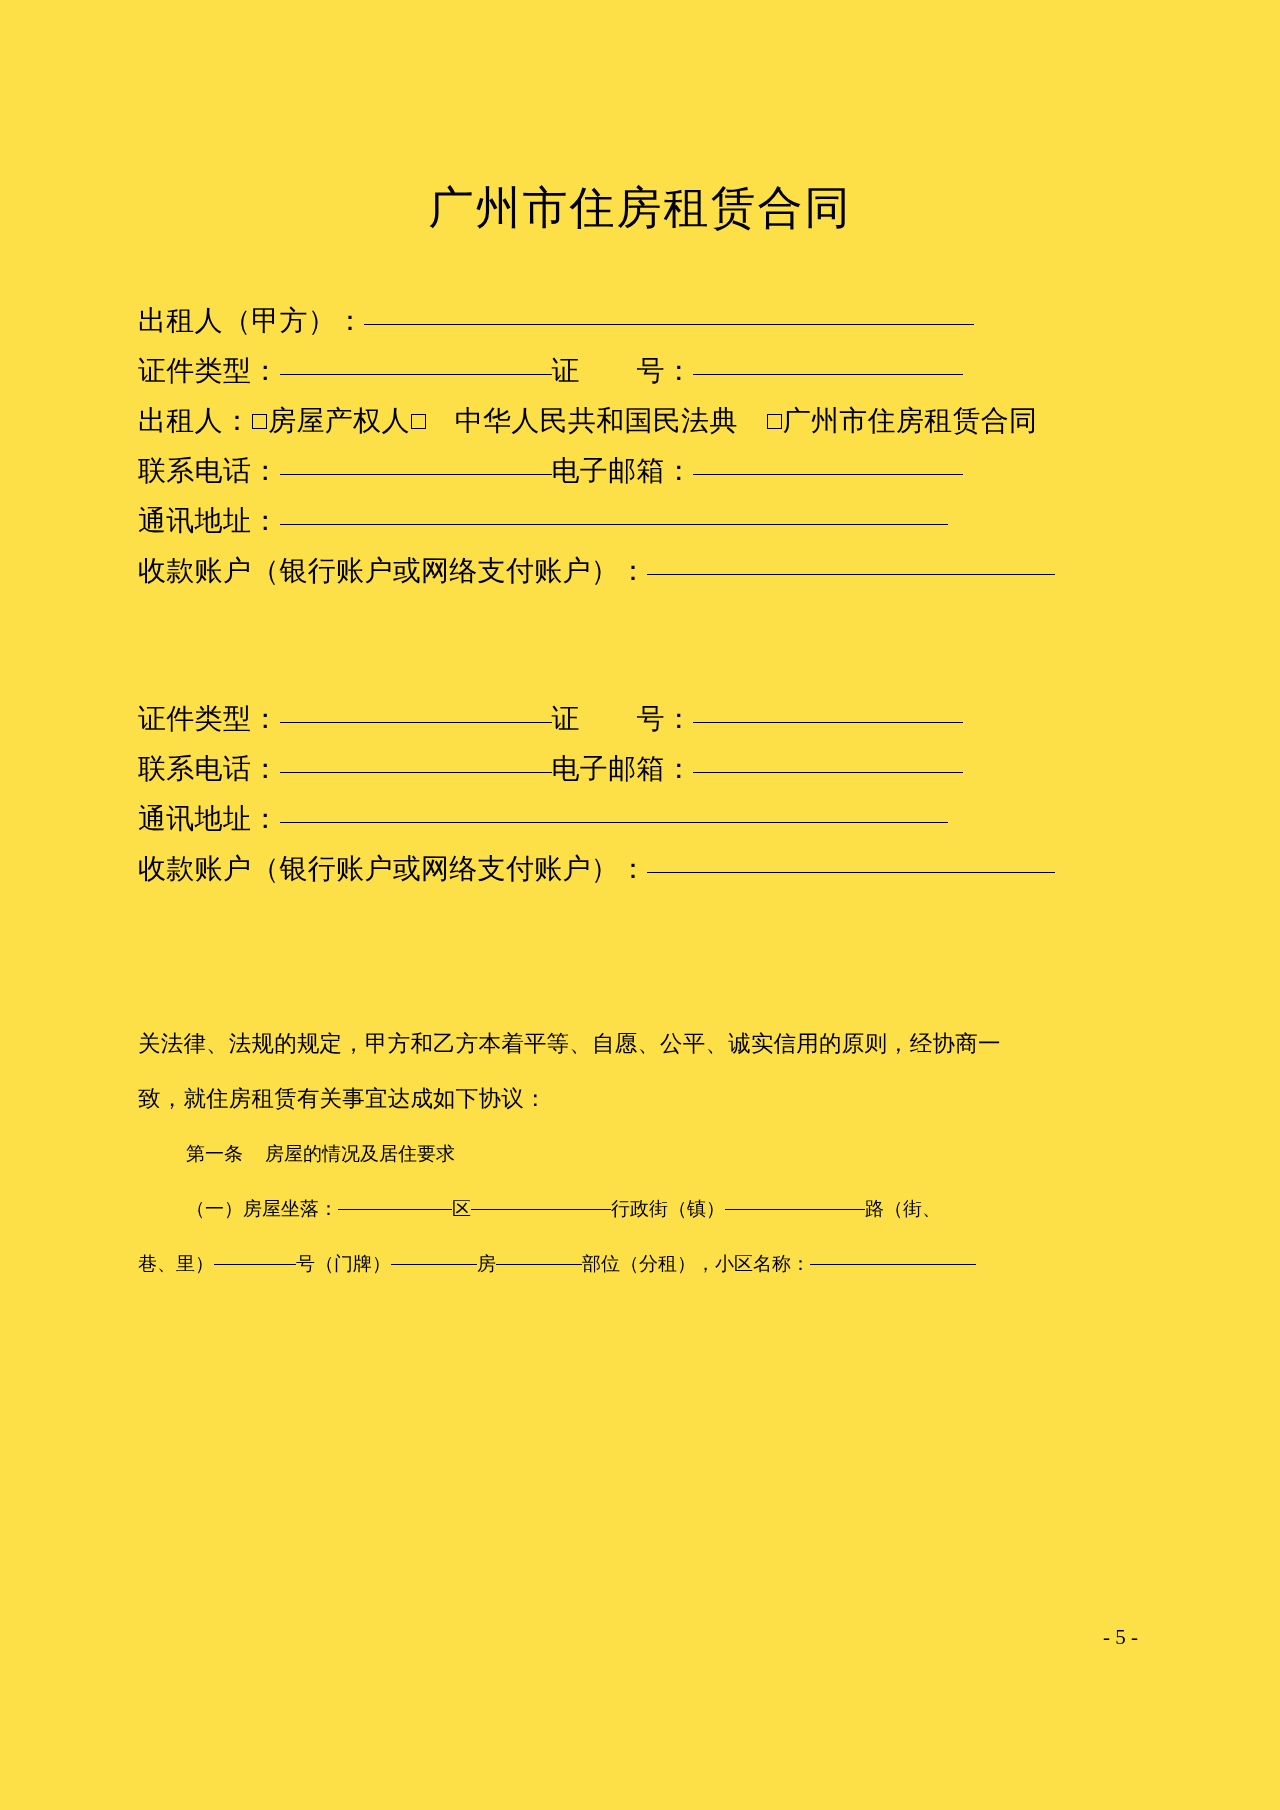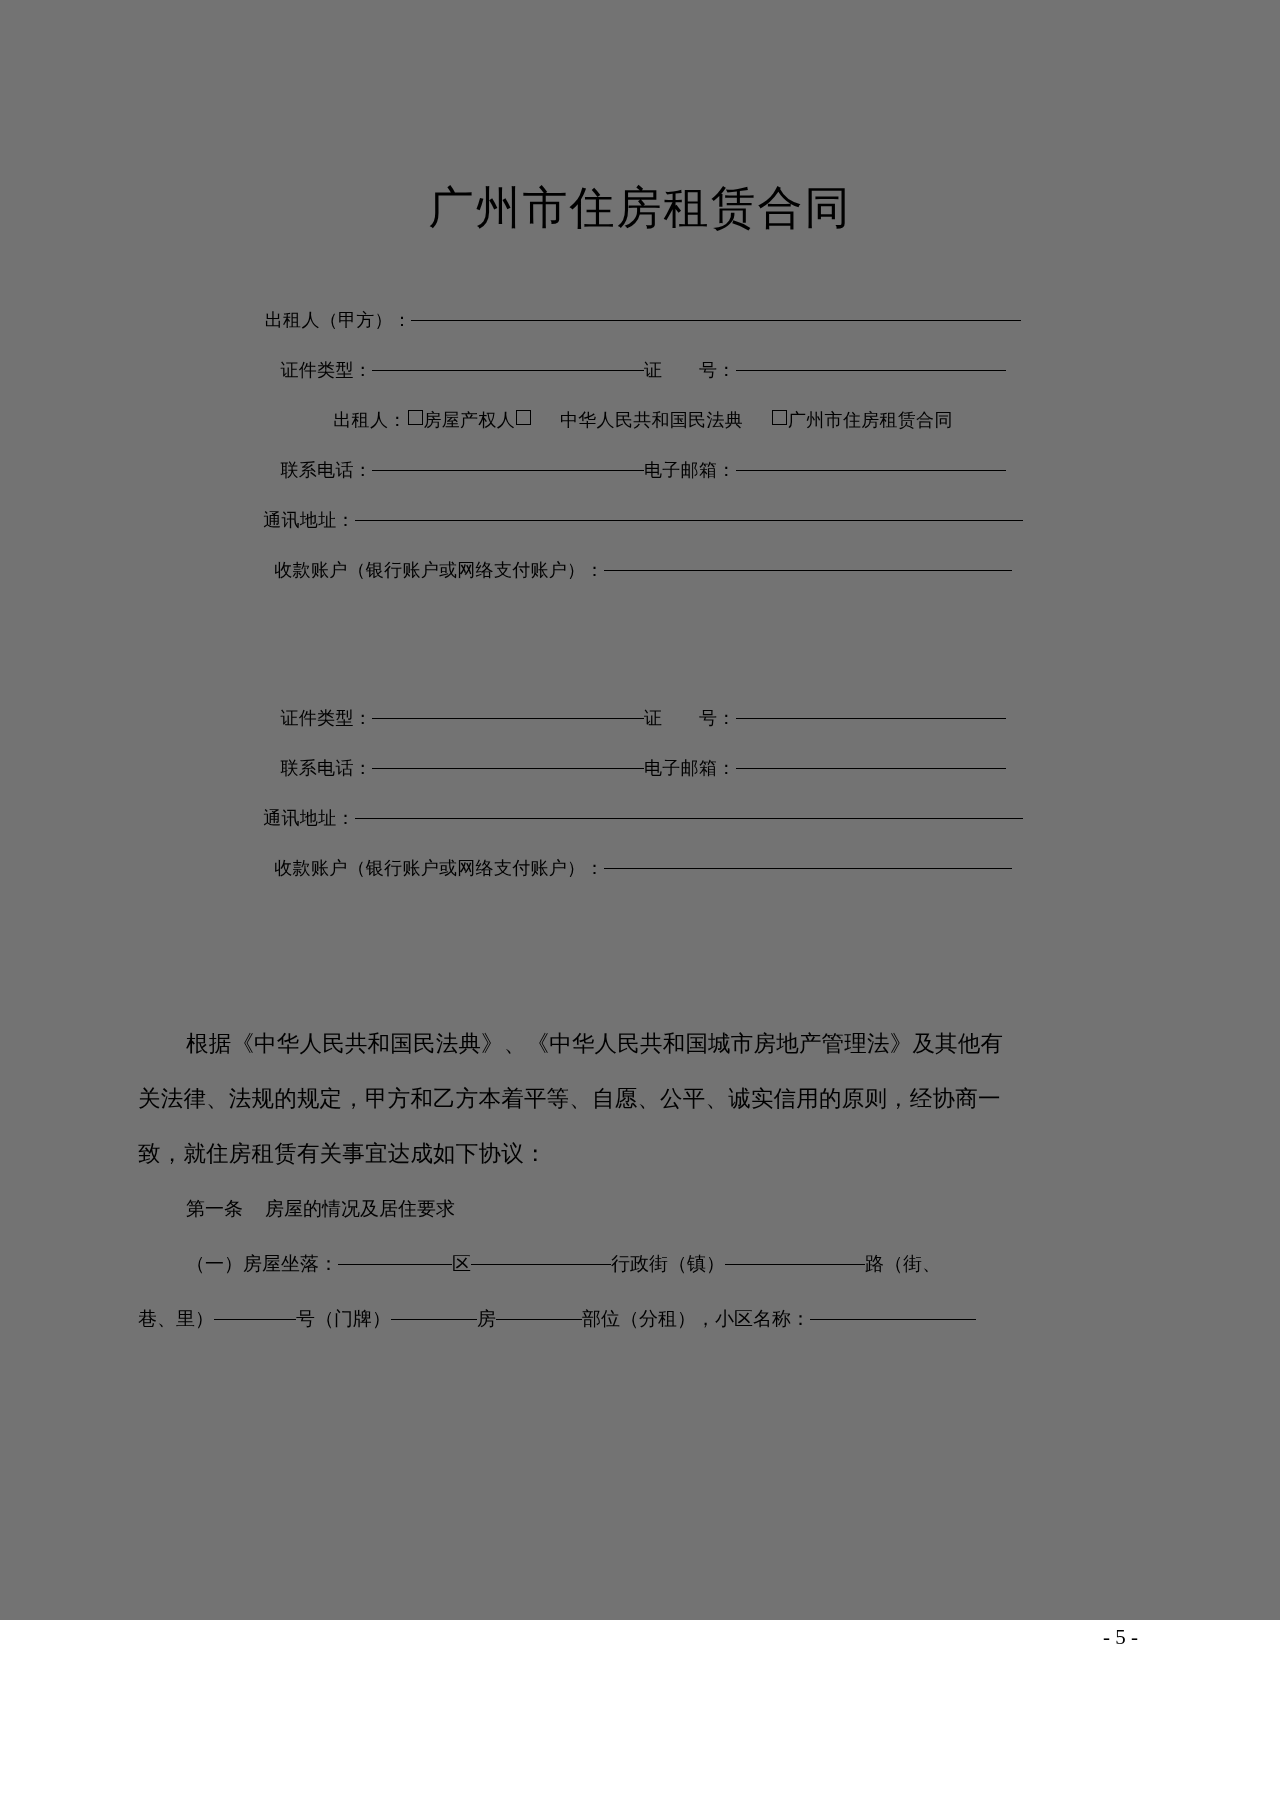--- a/index.html
+++ b/index.html
@@ -11,22 +11,22 @@
     width: 1280px;
     height: 1810px;
     font-family: "Liberation Serif", "DejaVu Serif", serif;
     color: #000000;
     position: relative;
     overflow: hidden;
   }
   .page {
     position: relative;
     width: 1280px;
-    height: 1620px;
-    background: #737373;
+    height: 1810px;
+    background: #fde047;
     box-sizing: border-box;
     padding: 0;
   }
   .doc-title {
     position: absolute;
     top: 178px;
     left: 0;
     width: 1280px;
     text-align: center;
     font-size: 45px;
@@ -34,26 +34,25 @@
     letter-spacing: 2px;
     font-family: "Liberation Serif", "DejaVu Serif", serif;
   }
   .body-area {
     position: absolute;
     left: 138px;
     top: 296px;
     width: 1010px;
   }
   .ln {
-    font-size: 18px;
+    font-size: 28px;
     line-height: 50px;
     white-space: nowrap;
     letter-spacing: 0.3px;
-    font-family: Liberation Mono, monospace;
-    text-align: center;
+    font-family: Liberation Serif, serif;
   }
   .ln .txt { display: inline; }
   .blank {
     display: inline-block;
     border-bottom: 1.6px solid #000;
     vertical-align: 5px;
     height: 0;
   }
   .gap-sm { display: inline-block; width: 28px; }
   .spacer-big { height: 98px; }
@@ -146,21 +145,20 @@
       <span class="txt">通讯地址：</span><span class="blank" style="width:668px"></span>
     </div>
 
     <div class="ln">
       <span class="txt">收款账户（银行账户或网络支付账户）：</span><span class="blank" style="width:408px"></span>
     </div>
 
     <div class="spacer-big"></div>
     <div style="height:24px"></div>
 
-    <div class="para indent2">根据《中华人民共和国民法典》、《中华人民共和国城市房地产管理法》及其他有</div>
     <div class="para">关法律、法规的规定，甲方和乙方本着平等、自愿、公平、诚实信用的原则，经协商一</div>
     <div class="para">致，就住房租赁有关事宜达成如下协议：</div>
 
     <div class="clause-head">
       <span>第一条</span><span class="sep"></span><span>房屋的情况及居住要求</span>
     </div>
 
     <div class="wrapline" style="text-indent:48px">
       <span>（一）房屋坐落：</span><span class="blank" style="width:114px"></span><span>区</span><span class="blank" style="width:140px"></span><span>行政街（镇）</span><span class="blank" style="width:140px"></span><span>路（街、</span>
     </div>

